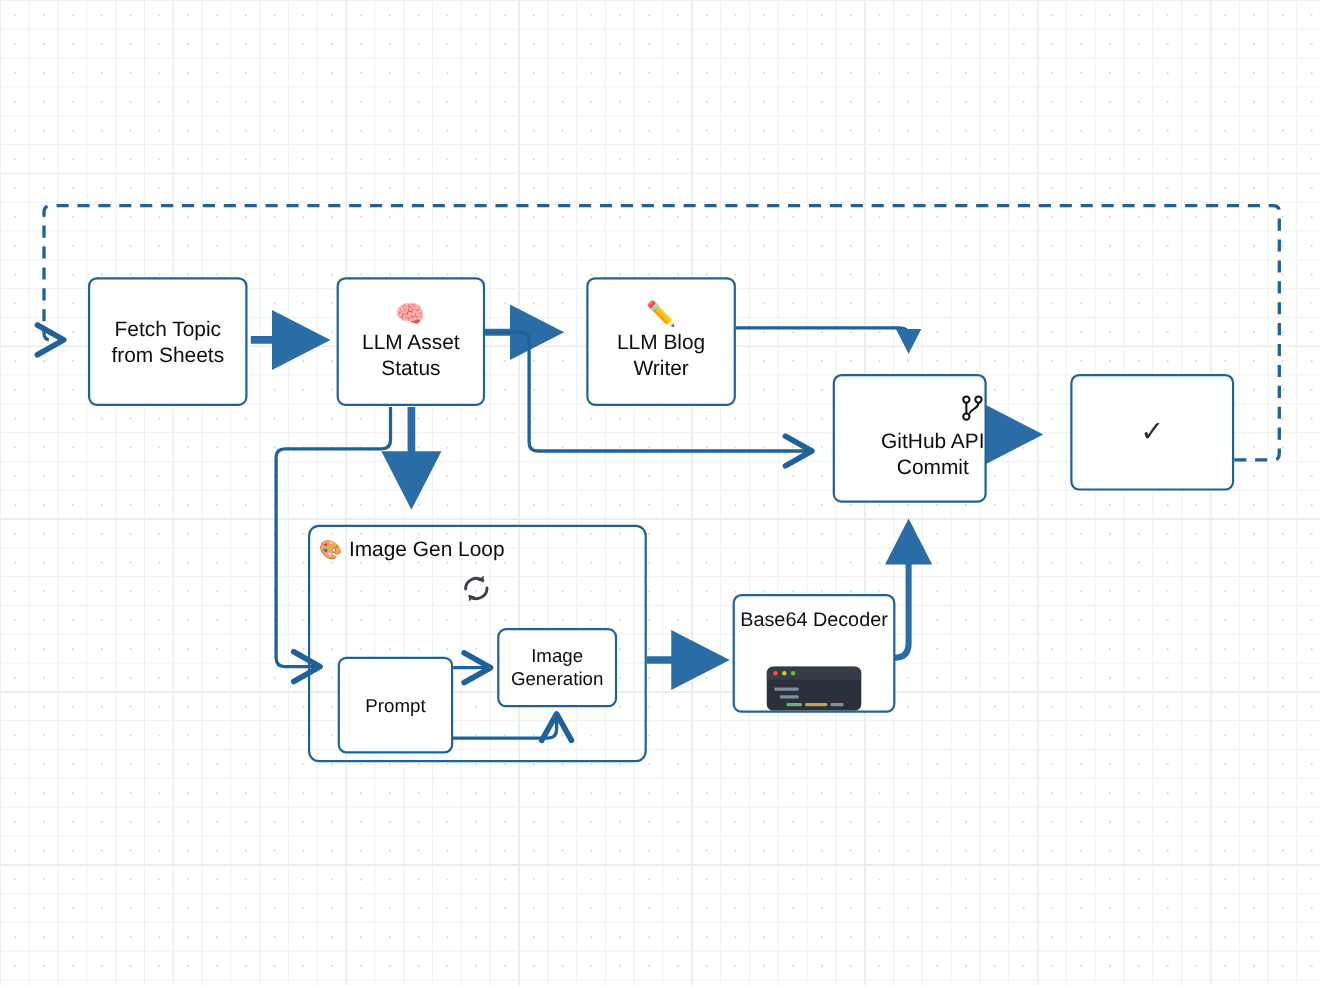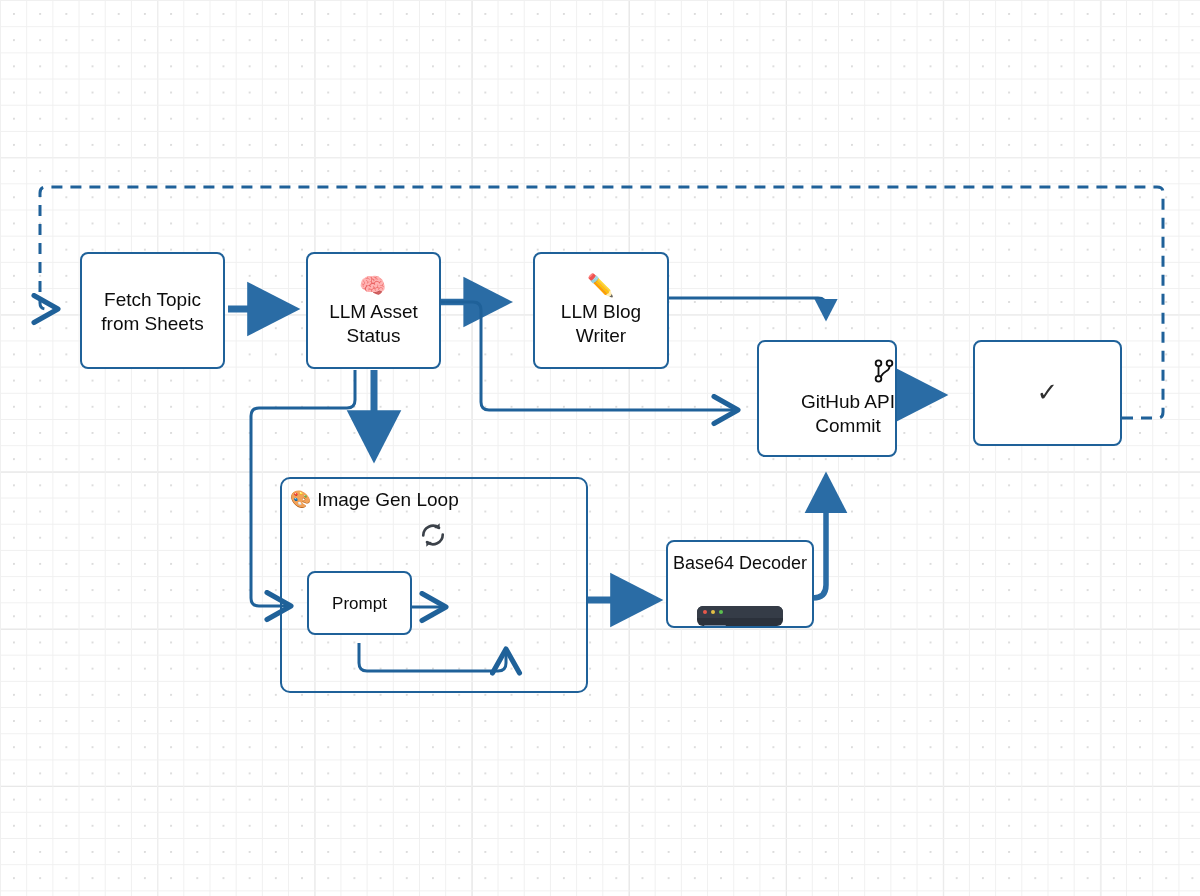--- a/index.html
+++ b/index.html
@@ -235,26 +235,30 @@
       </svg>
     </span>
     <span class="label">GitHub API
 Commit</span>
   </div>
 
   <div class="node" style="left:973px;top:340px;width:149px;height:106px;">
     <span class="icon" style="font-size:26px;font-weight:bold;color:#2f2f2f;">✓</span>
   </div>
 
-  <div class="node small" style="left:307px;top:571px;width:105px;height:64px;z-index:5;">
+  <div class="node small" style="left:307px;top:597px;width:105px;height:88px;z-index:5;">
     <span class="label">Prompt</span>
   </div>
 
-
-  <div class="node" style="left:666px;top:540px;width:148px;height:88px;justify-content:flex-start;padding-top:9px;gap:28px;">
+  <div class="node small" style="left:452px;top:571px;width:109px;height:72px;z-index:5;">
+    <span class="label">Image
+Generation</span>
+  </div>
+
+  <div class="node" style="left:666px;top:540px;width:148px;height:108px;justify-content:flex-start;padding-top:9px;gap:28px;">
     <span class="label" style="font-size:18px;">Base64 Decoder</span>
     <span class="codeimg">
       <span class="bar"></span>
       <span class="dot r"></span>
       <span class="dot y"></span>
       <span class="dot g"></span>
       <i class="ln" style="left:7px;top:19px;width:22px;background:#7f8ea3;"></i>
       <i class="ln" style="left:12px;top:26px;width:17px;background:#7f8ea3;"></i>
       <i class="ln" style="left:18px;top:33px;width:14px;background:#6fae7c;"></i>
       <i class="ln" style="left:35px;top:33px;width:20px;background:#b9a46a;"></i>

